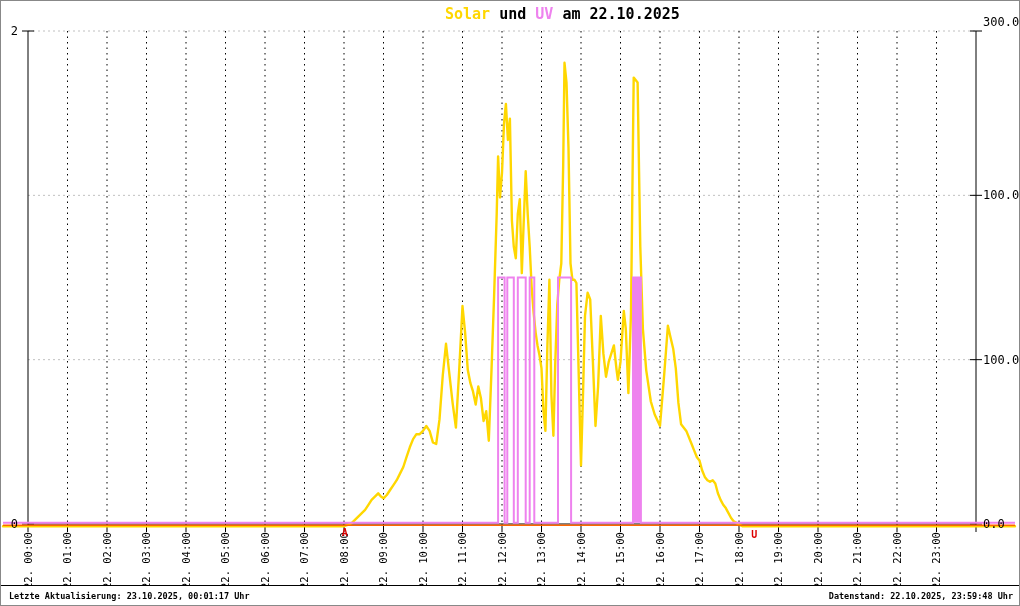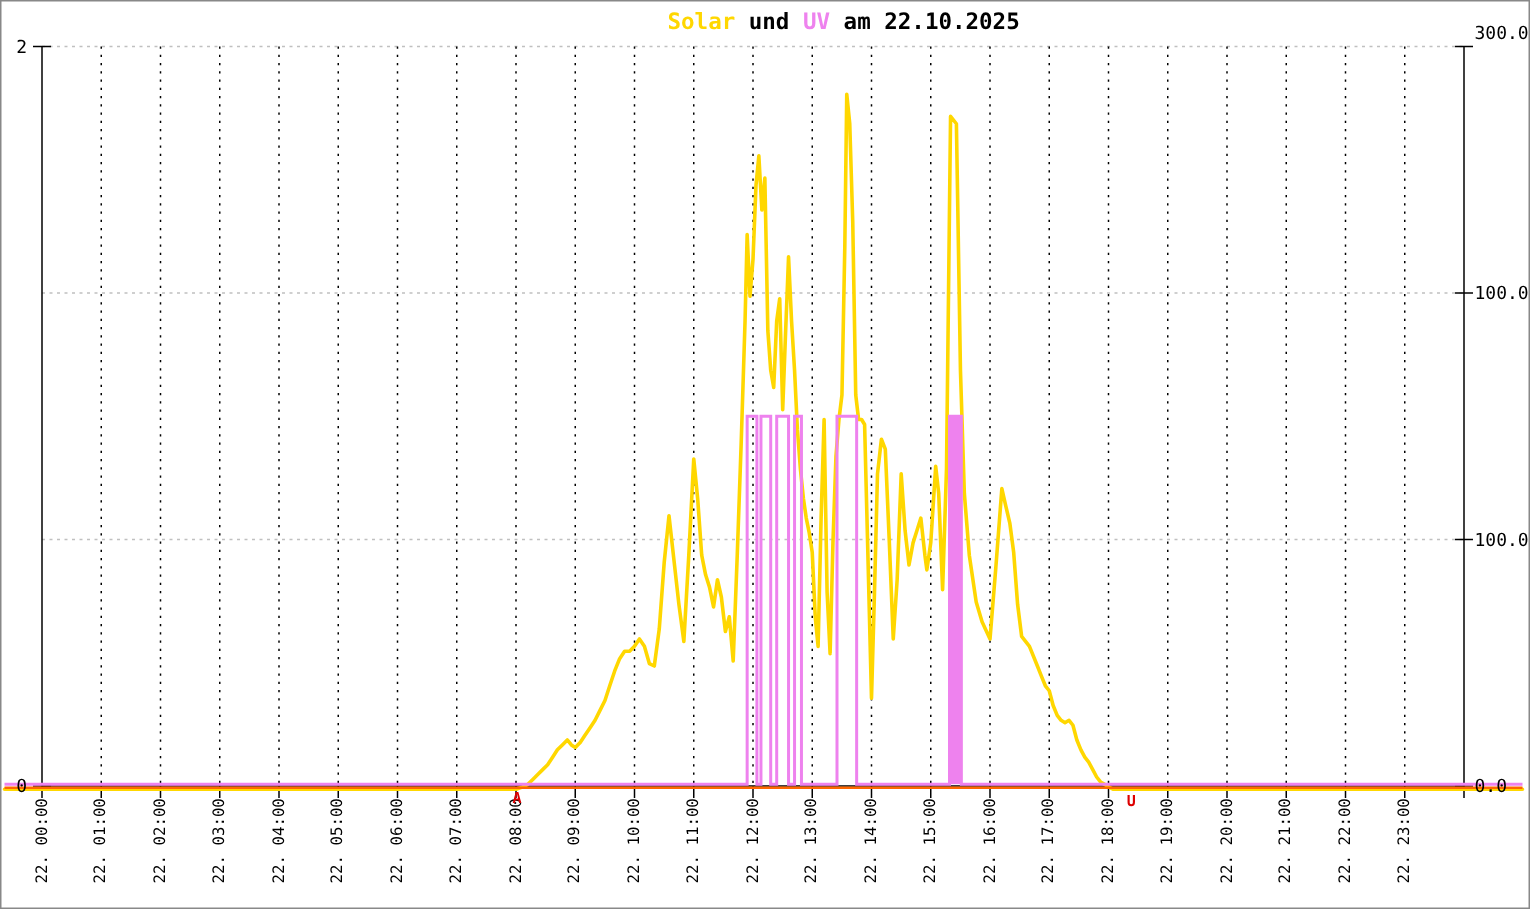--- a/index.html
+++ b/index.html
@@ -144,14 +144,18 @@
       <div class="xlab" style="left: 772px; top: 588px;">22. 19:00</div>
       <div class="xlab" style="left: 811.5px; top: 588px;">22. 20:00</div>
       <div class="xlab" style="left: 851px; top: 588px;">22. 21:00</div>
       <div class="xlab" style="left: 890.5px; top: 588px;">22. 22:00</div>
       <div class="xlab" style="left: 930px; top: 588px;">22. 23:00</div>
     </div>
 
   <div class="marker" id="marker-sunrise" style="left: 340.658px; top: 527px; color: rgb(221, 0, 0);">A</div>
   <div class="marker" id="marker-sunset" style="left: 750.142px; top: 529px; color: rgb(221, 0, 0);">U</div>
 
+  <div class="footer">
+    <span class="fl">Letzte Aktualisierung: 23.10.2025, 00:01:17 Uhr</span>
+    <span class="fr">Datenstand: 22.10.2025, 23:59:48 Uhr</span>
+  </div>
 
 </div>
 
 </body></html>

